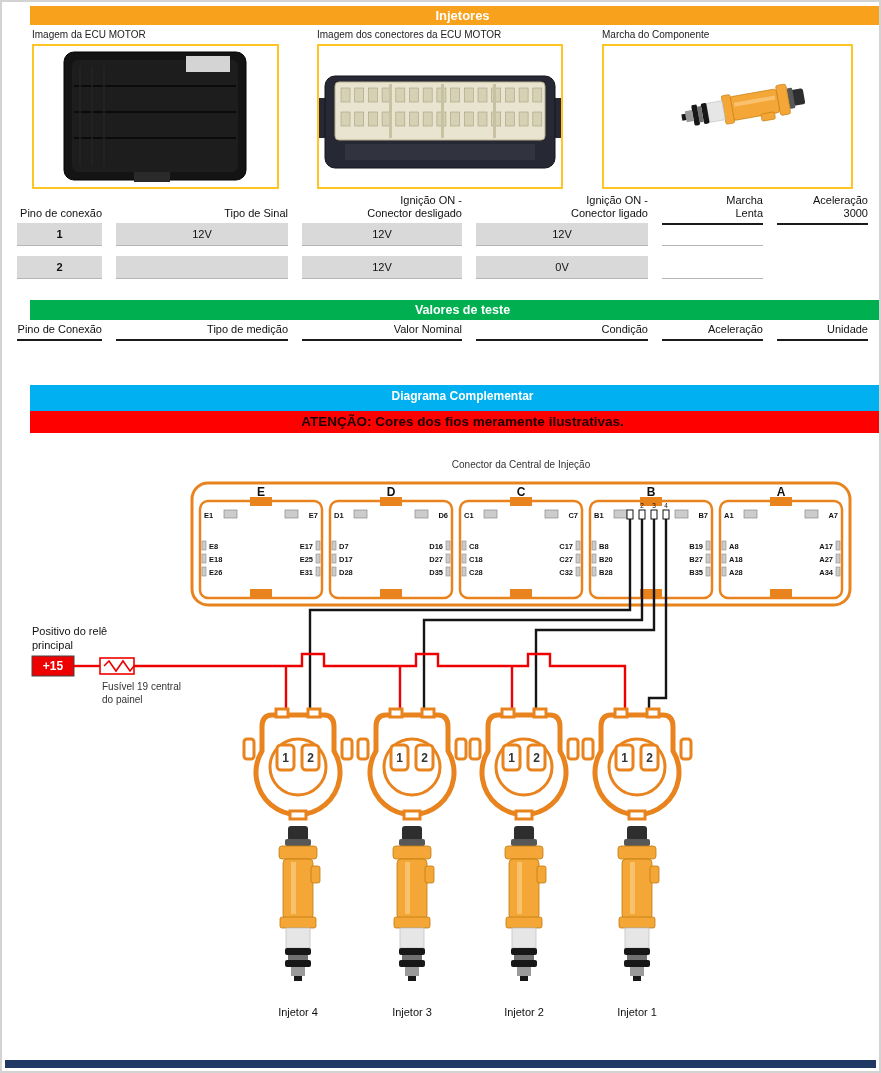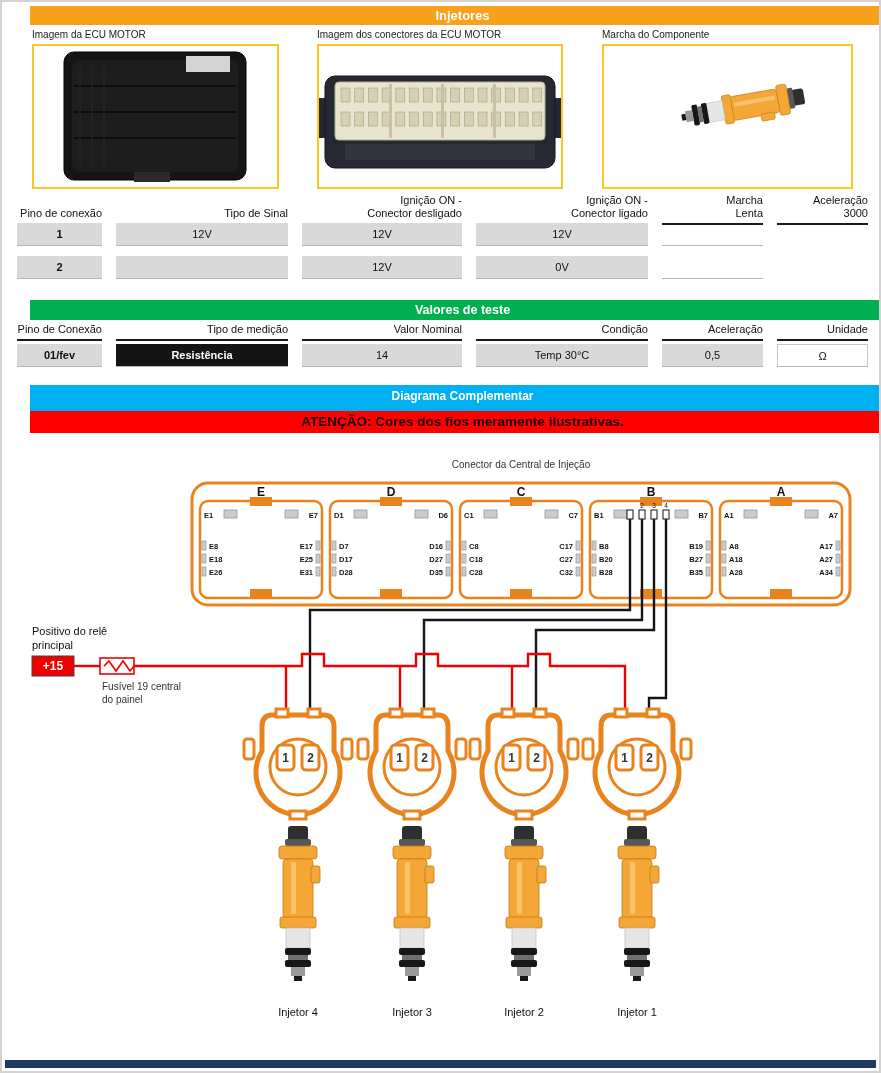--- a/index.html
+++ b/index.html
@@ -149,28 +149,20 @@
 
   <div class="grid" style="top:321px;">
     <div class="hcell">Pino de Conexão</div>
     <div class="hcell">Tipo de medição</div>
     <div class="hcell">Valor Nominal</div>
     <div class="hcell">Condição</div>
     <div class="hcell">Aceleração</div>
     <div class="hcell">Unidade</div>
   </div>
 
-  <div class="grid" style="top:342px;">
-    <div class="cell gray bold">01/fev</div>
-    <div class="cell sig-neg">Resistência</div>
-    <div class="cell gray">14</div>
-    <div class="cell gray">Temp 30°C</div>
-    <div class="cell gray">0,5</div>
-    <div class="cell unit-cell">Ω</div>
-  </div>
 
   <div class="bar" id="blue-bar">Diagrama Complementar</div>
   <div class="bar" id="red-bar">ATENÇÃO: Cores dos fios meramente ilustrativas.</div>
 
   <svg class="diagram" width="881" height="627" viewBox="0 0 881 627">
     <defs>
       <g id="inj-conn">
         <path class="conn-outline thick" fill="#fff" d="M-26,-48 H26 Q36,-48 36,-36 V-12 A42,42 0 1 1 -36,-12 V-36 Q-36,-48 -26,-48 Z"></path>
         <rect class="conn-outline" fill="#fff" x="-54" y="-24" width="10" height="20" rx="3"></rect>
         <rect class="conn-outline" fill="#fff" x="44" y="-24" width="10" height="20" rx="3"></rect>

